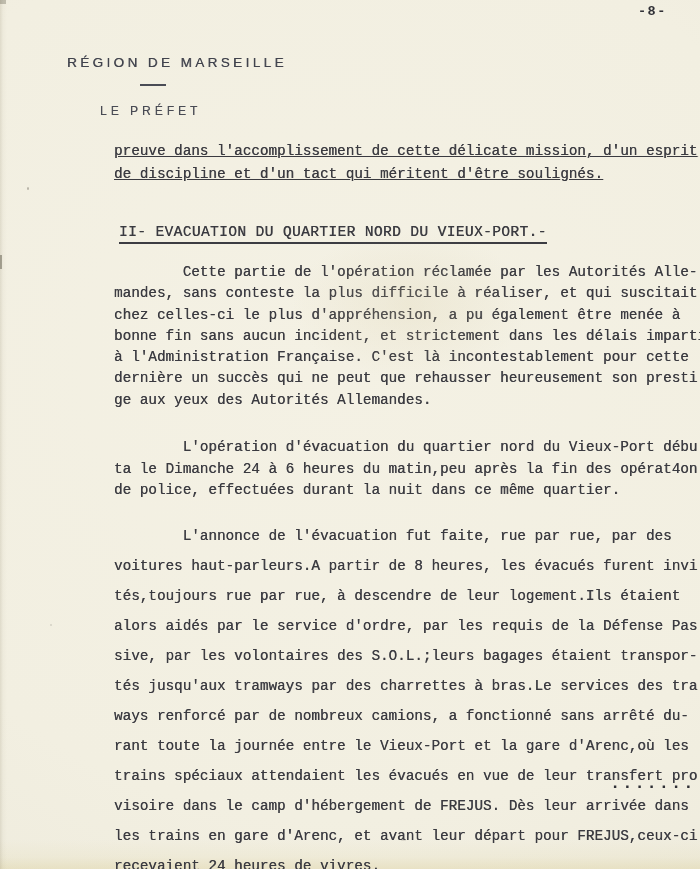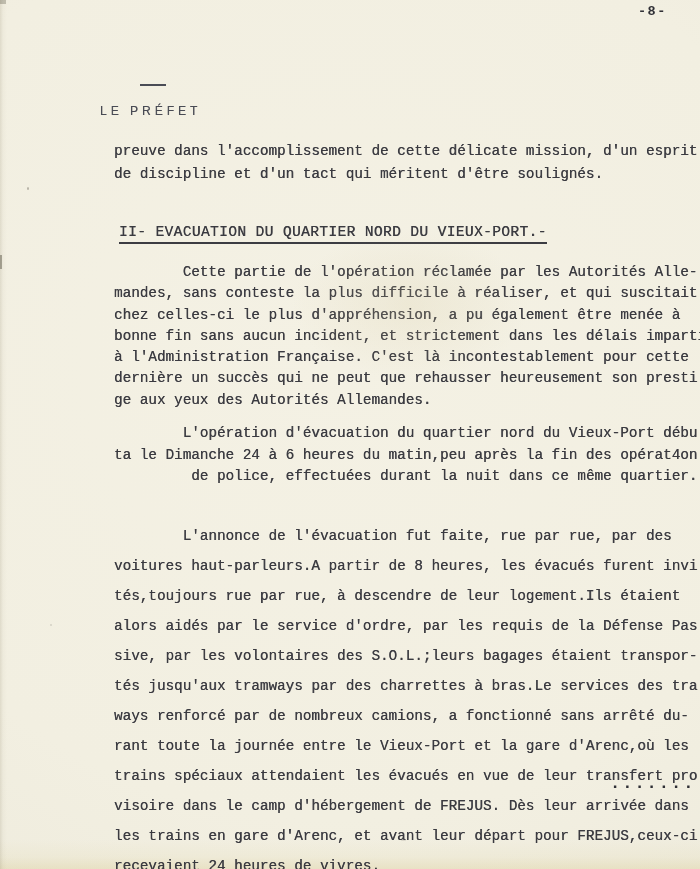--- a/index.html
+++ b/index.html
@@ -36,29 +36,29 @@
     font-family:"Liberation Sans","DejaVu Sans",sans-serif;
     font-size:12px; letter-spacing:4px; color:#494b54;
     text-shadow:0.3px 0 0 rgba(73,75,84,0.6);
     white-space:nowrap;
   }
   .para {
     position:absolute; left:114px;
     white-space:pre; font-size:14.3px;
     text-shadow:0.3px 0 0 rgba(50,50,56,0.75);
   }
-  .p1 { top:140px; line-height:22.5px; }
+  .p1 { top:140px; line-height:22.5px;text-decoration:underline; }
   .heading {
     position:absolute; left:119px; top:224px;
     font-size:14.5px; letter-spacing:0.4px; white-space:nowrap;
     border-bottom:2px solid #3c3c42; padding-bottom:2px;
     text-shadow:0.35px 0 0 rgba(50,50,56,0.8);
   }
   .p2 { top:262px; line-height:21.3px; }
-  .p3 { top:423px; line-height:21.5px;text-align:right; }
+  .p3 { top:437px; line-height:21.5px; }
   .p4 { top:521px; line-height:30px; }
   .dots {
     position:absolute; left:610px; top:774px;
     font-size:17px; font-weight:bold; letter-spacing:2px; color:#2e2e34;
   }
   .stain {
     position:absolute; left:290px; top:230px; width:240px; height:150px;
     background:radial-gradient(ellipse at center, rgba(214,202,162,0.22), rgba(0,0,0,0) 70%);
     pointer-events:none;
   }
@@ -69,20 +69,21 @@
   .edge-nick { position:absolute; left:0; top:255px; width:2px; height:14px; background:rgba(80,75,60,0.45); }
   .edge-corner { position:absolute; left:0; top:0; width:6px; height:4px; background:rgba(80,75,60,0.30); }
 </style>
 </head>
 <body>
 
 <div class="paper">
 
   <div class="page-number">-8-</div>
 
+  <div class="lh-region">RÉGION DE MARSEILLE</div>
 
   <div class="lh-rule"></div>
 
   <div class="lh-prefet">LE PRÉFET</div>
 
   <div class="para p1">preuve dans l'accomplissement de cette délicate mission, d'un esprit
 de discipline et d'un tact qui méritent d'être soulignés.</div>
 
   <div class="heading">II- EVACUATION DU QUARTIER NORD DU VIEUX-PORT.-</div>
 

